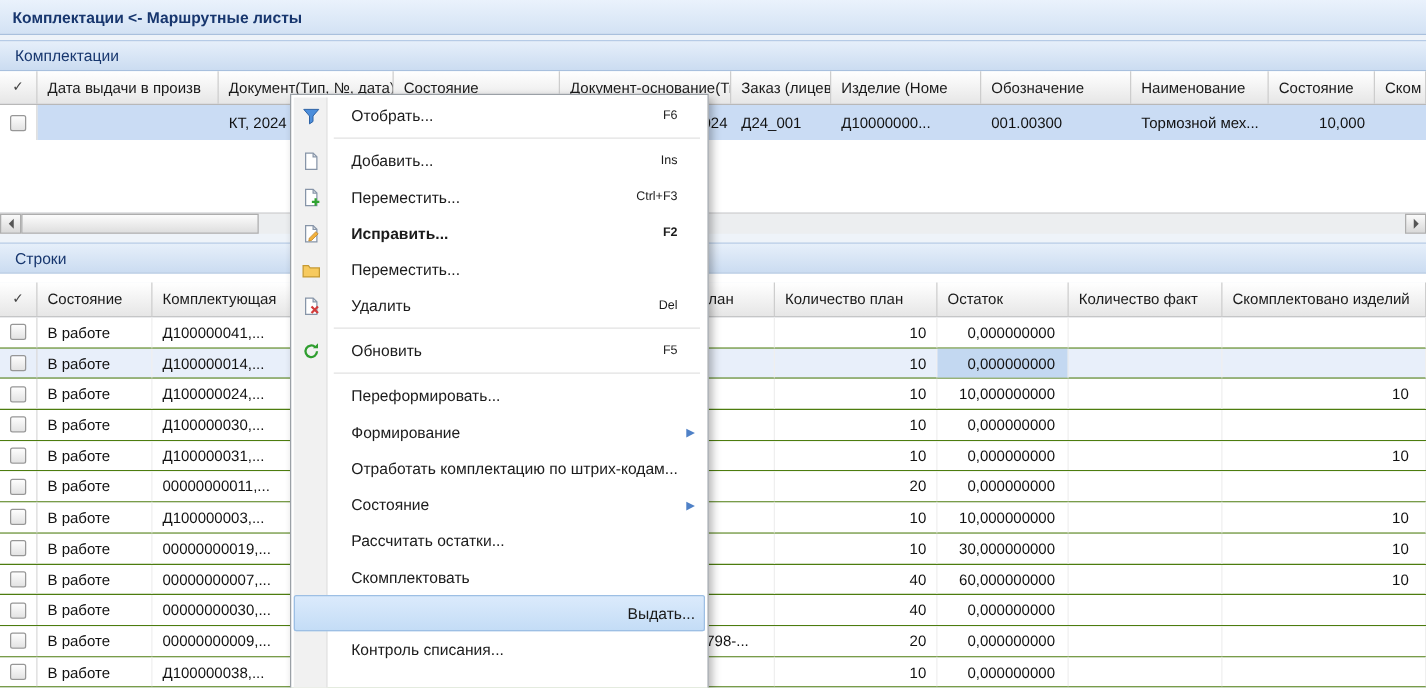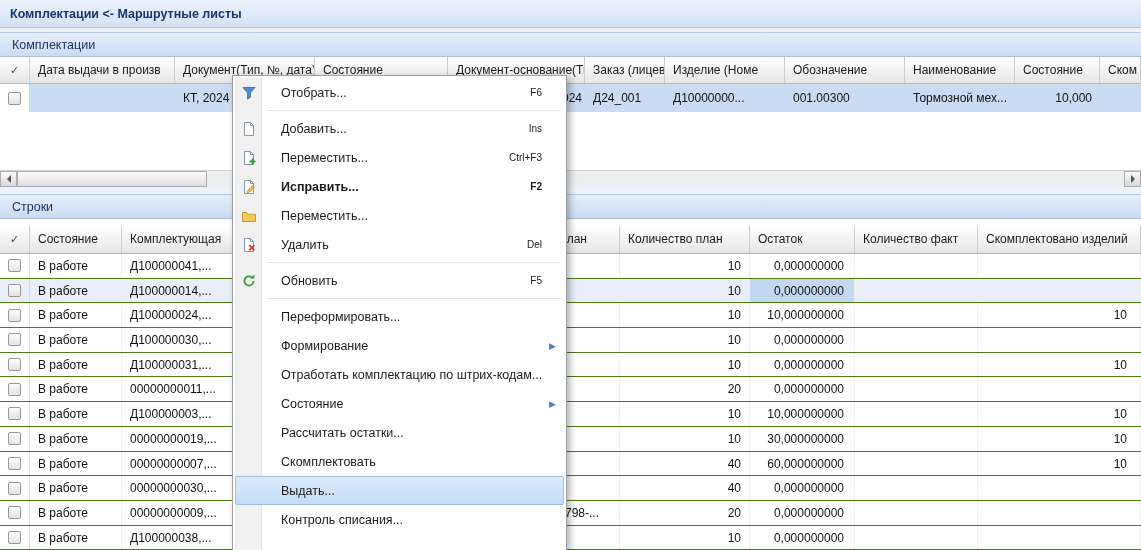--- a/index.html
+++ b/index.html
@@ -74,21 +74,21 @@
   .context-menu{position:absolute;left:232px;top:75px;width:335px;height:560px;
     background:#ffffff;border:1px solid #9aa0a6;box-shadow:3px 3px 7px rgba(0,0,0,.3);
     padding:2px;box-sizing:border-box;z-index:10;}
   .menu-gutter{position:absolute;left:2px;top:2px;bottom:2px;width:26px;
     background:#f1f1f1;border-right:1px solid #e2e2e2;}
   .menu-items{position:relative;}
   .menu-item{position:relative;height:29px;display:flex;align-items:center;
     padding-left:46px;padding-right:8px;font-size:12.5px;color:#1b1b1b;}
   .menu-item.bold .mi-label,.menu-item.bold .mi-shortcut{font-weight:bold;}
   .menu-item.hl-item{background:linear-gradient(#dcebfc,#c3dcf6);
-    outline:1px solid #9dbfe4;outline-offset:-1px;border-radius:2px;}
+    outline:1px solid #9dbfe4;outline-offset:-1px;border-radius:2px;text-align:right;}
   .mi-icon{position:absolute;left:6px;top:50%;transform:translateY(-50%);
     width:16px;height:16px;}
   .mi-label{flex:1;white-space:nowrap;overflow:hidden;}
   .mi-shortcut{font-size:10px;padding-right:14px;}
   .mi-arrow{position:absolute;right:8px;color:#4f81c7;font-size:9px;}
   .menu-sep{height:7px;position:relative;}
   .menu-sep::after{content:"";position:absolute;left:32px;right:4px;top:3px;
     border-top:1px solid #e2e2e2;}
 </style>
 </head>

